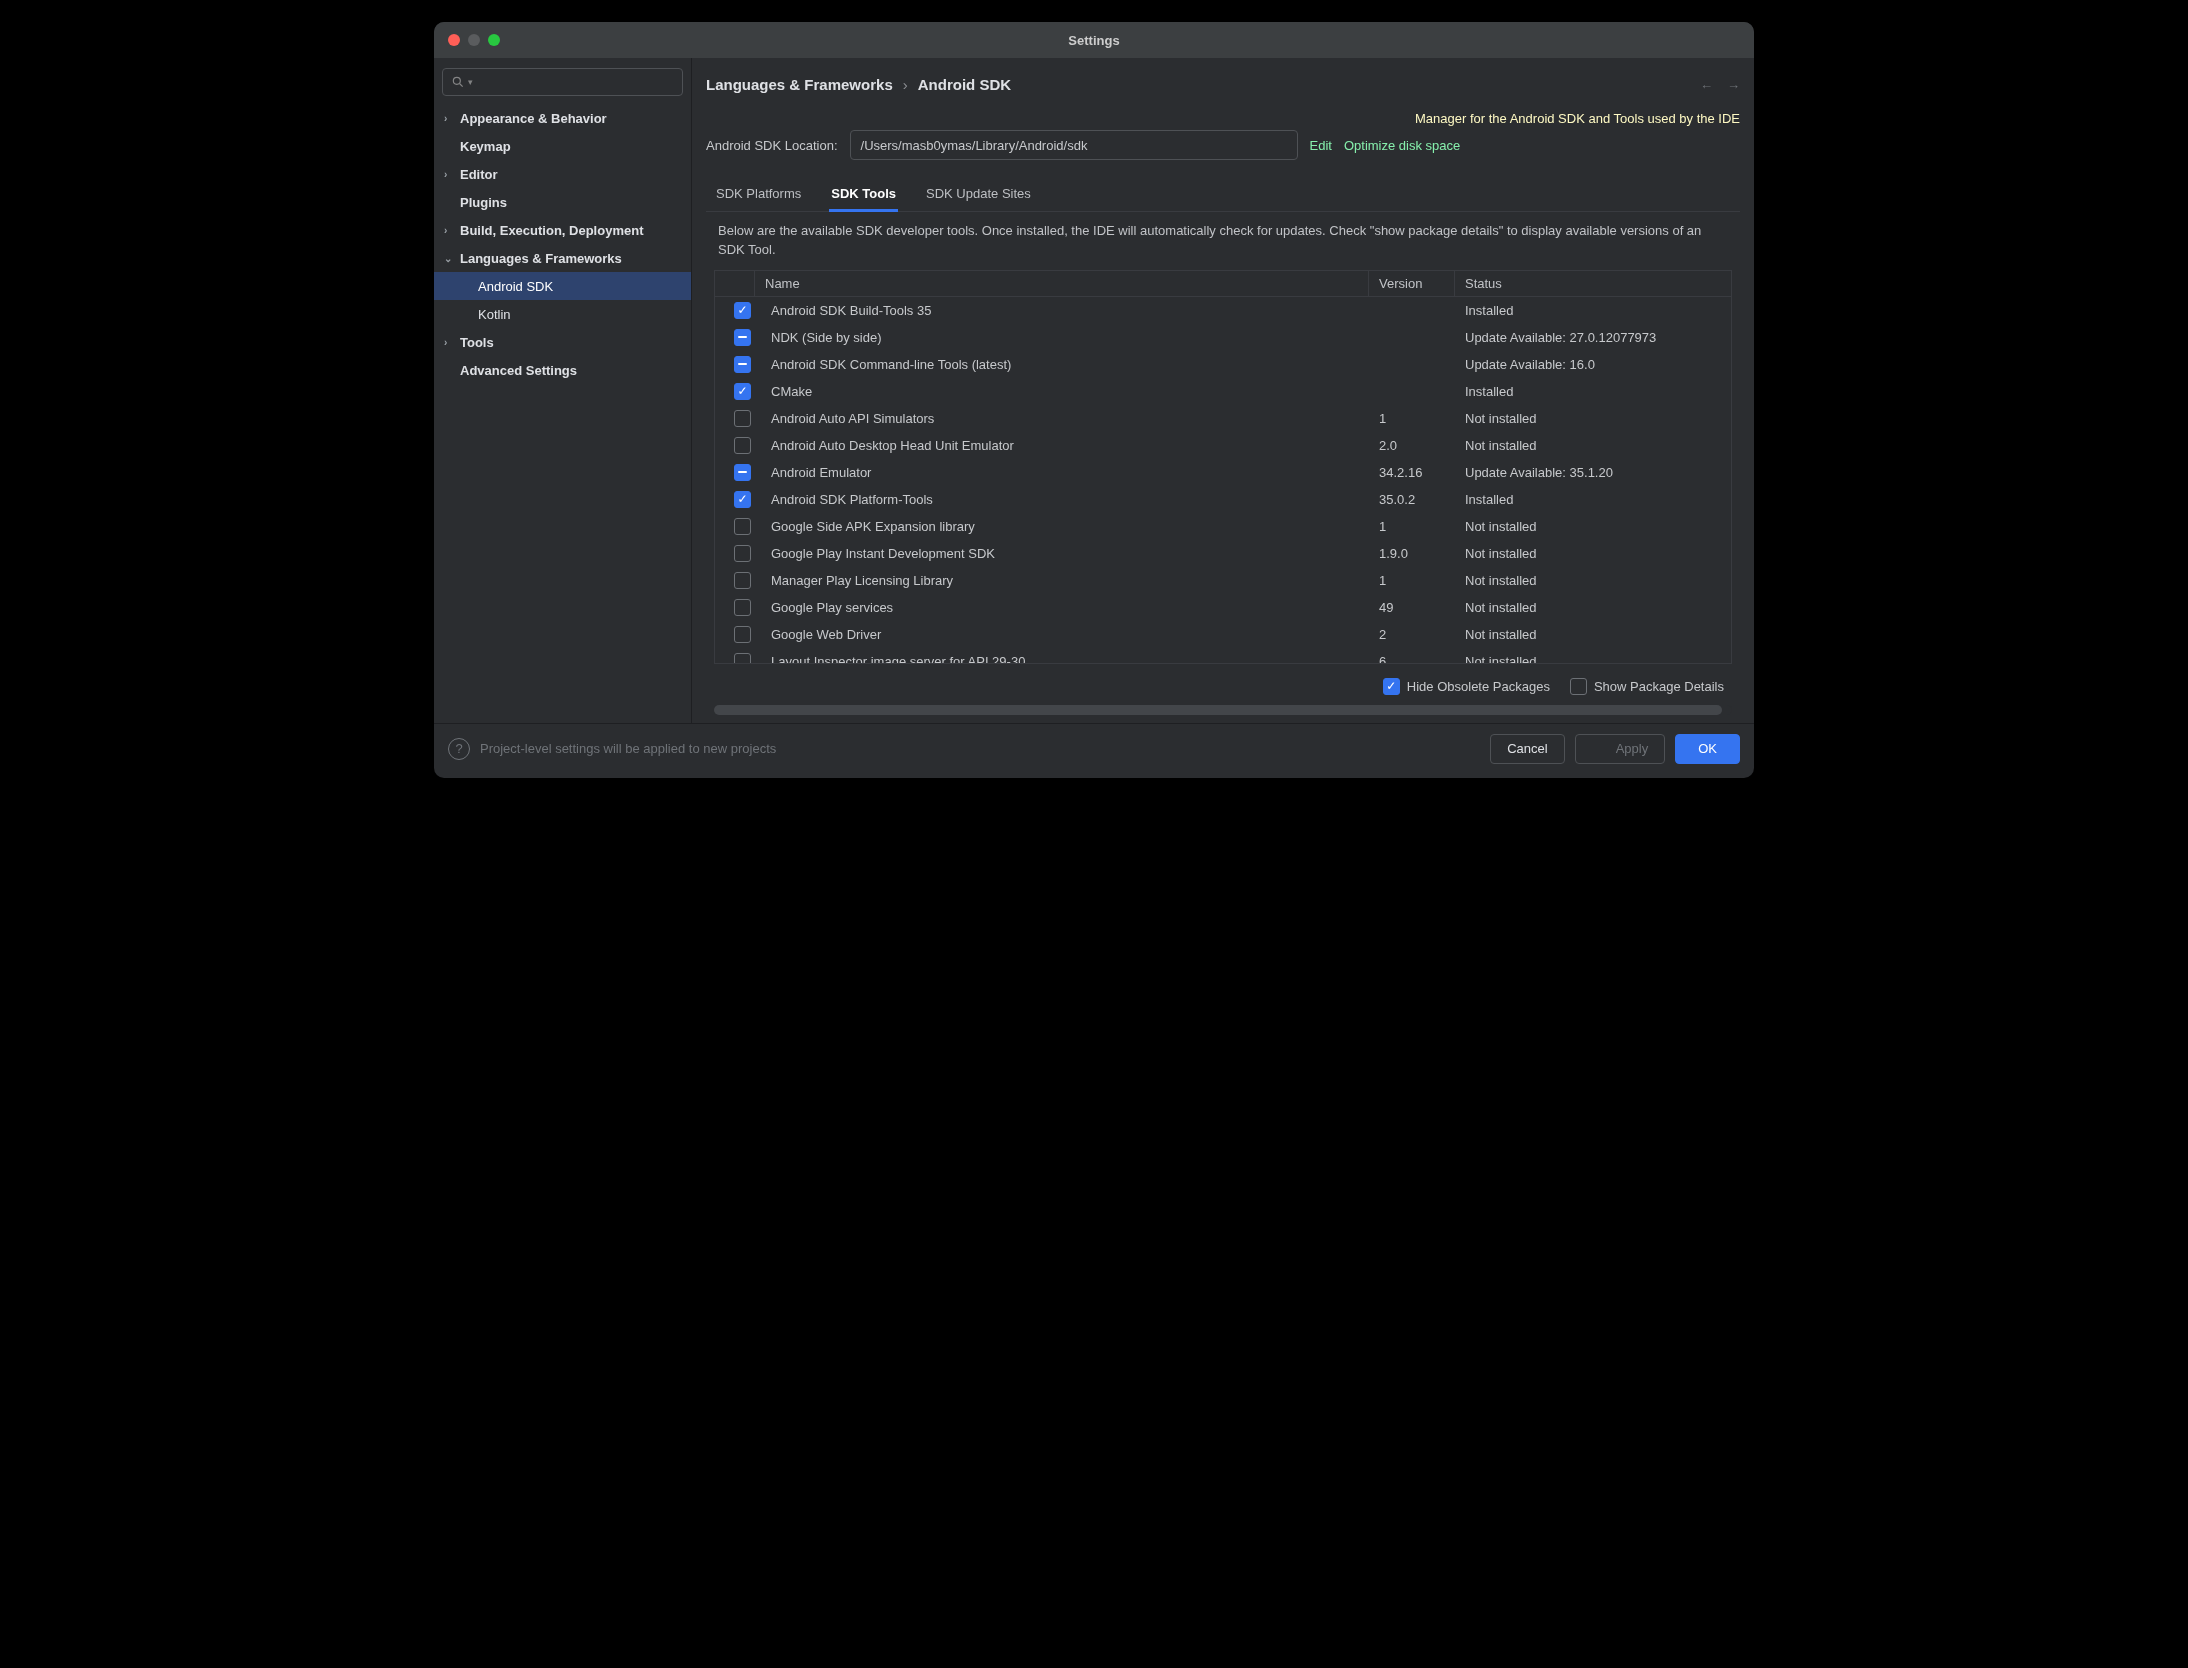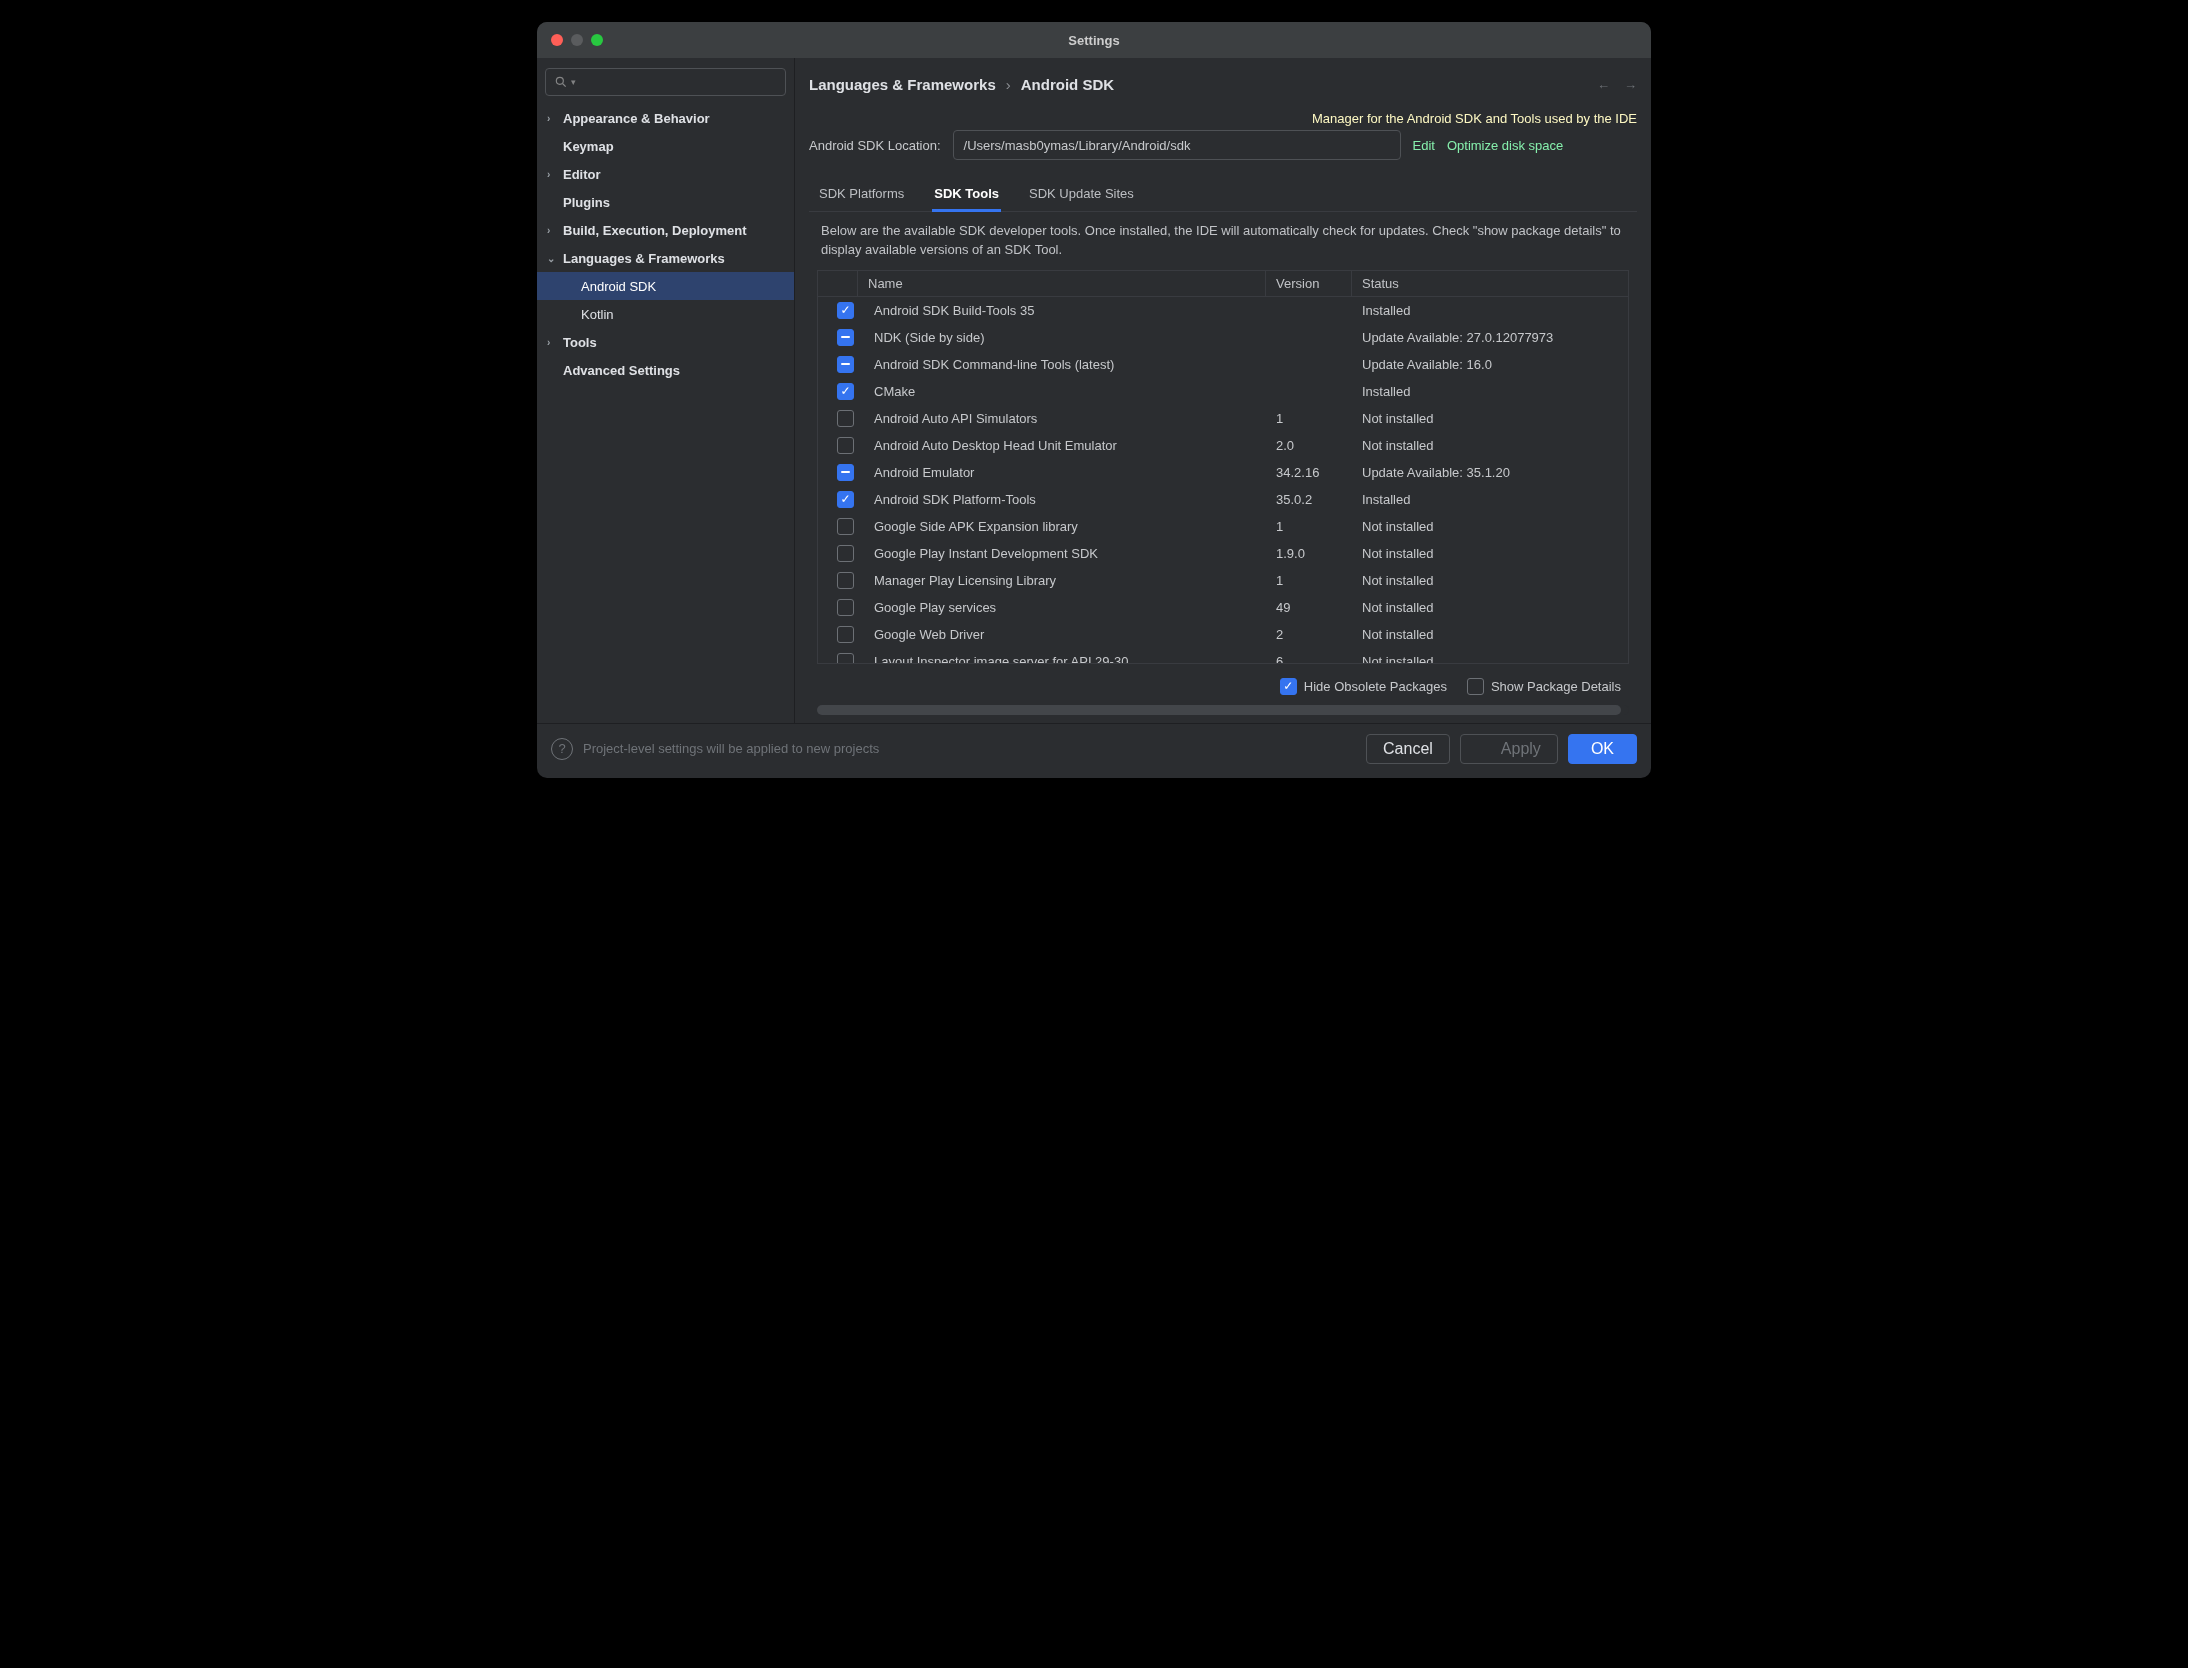--- a/index.html
+++ b/index.html
@@ -7,21 +7,21 @@
     background: #000;
     font-family: -apple-system, BlinkMacSystemFont, "Segoe UI", Arial, sans-serif;
     font-size: 13px;
     color: #bbbbbb;
     display: flex;
     align-items: flex-start;
     justify-content: center;
     padding: 22px 60px;
   }
   .window {
-    width: 1114px;
+    width: 1320px;
     background: #2b2d30;
     border-radius: 10px;
     overflow: hidden;
     box-shadow: 0 20px 60px rgba(0,0,0,0.6);
     display: flex;
     flex-direction: column;
   }
   .titlebar {
     height: 36px;
     background: #3c3f41;
@@ -287,21 +287,21 @@
   }
   .footer-msg { color: #6f7378; flex: 1; }
   .btn {
     height: 30px;
     padding: 0 16px;
     border-radius: 4px;
     border: 1px solid #4e5155;
     background: #2b2d30;
     color: #dfe1e5;
     cursor: pointer;
-    font-size: 16px;
+    font-size: 13px;
   }
   .btn.disabled { color: #6f7378; cursor: default; padding-left: 40px; }
   .btn.primary {
     background: #3574f0;
     border-color: #3574f0;
     color: #fff;
     padding: 0 22px;
   }
 </style>
 </head>

